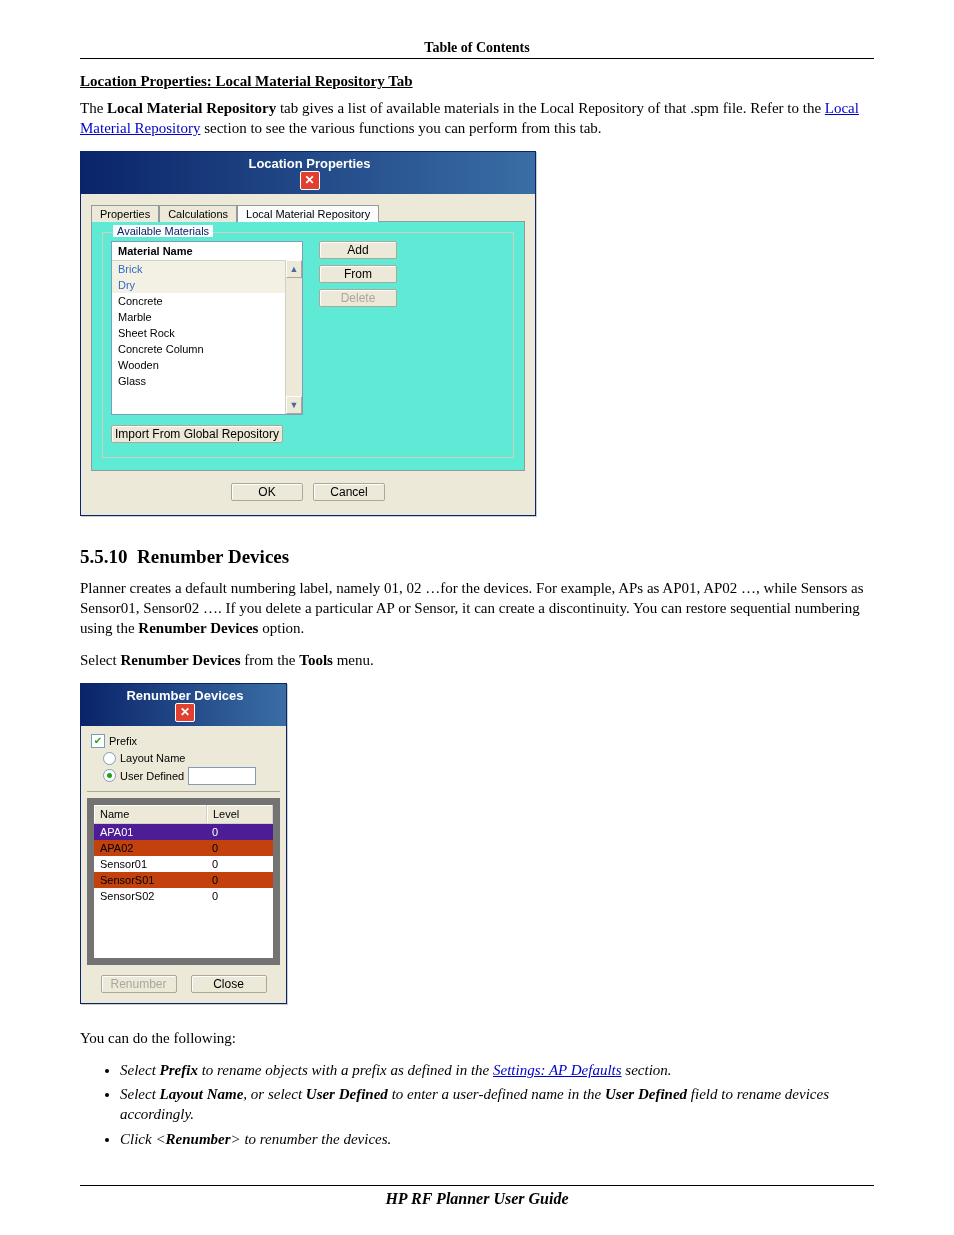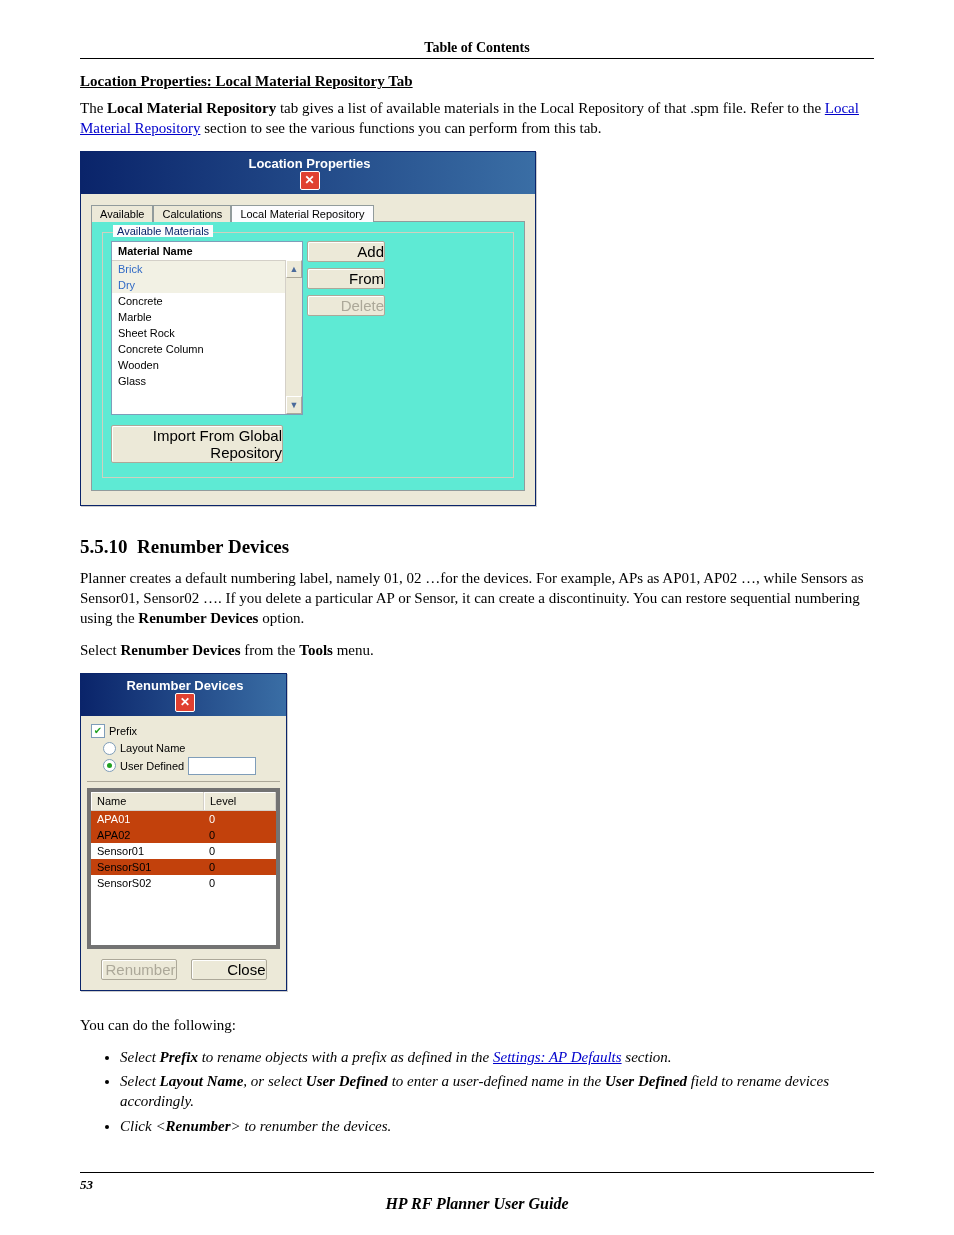--- a/index.html
+++ b/index.html
@@ -85,21 +85,21 @@
   }
   .fieldset-legend {
     position: absolute;
     top: -8px;
     left: 10px;
     background: #fcfcfe;
     color: #0a246a;
     padding: 0 4px;
     font-size: 11px;
   }
-  .mat-row { display: flex; gap: 4px; align-items: flex-start; }
+  .mat-row { display: flex; gap: 16px; align-items: flex-start; }
   .listbox {
     border: 1px solid #7f9db9;
     background: #fff;
     width: 190px;
     height: 172px;
     position: relative;
   }
   .list-header {
     font-weight: bold;
     border-bottom: 1px solid #d4d0c8;
@@ -122,23 +122,23 @@
     border-right-color: #aca899;
     border-bottom-color: #aca899;
     display: flex; align-items: center; justify-content: center;
     font-size: 9px; color: #4a6a9b;
   }
   .btn {
     border: 1px solid #aca899;
     background: #ece9d8;
     padding: 1px 0;
     width: 76px;
-    text-align: right;
+    text-align: center;
     margin-bottom: 6px;
-    font-size: 15px;
+    font-size: 12px;
     border-radius: 2px;
     box-shadow: inset 1px 1px 0 #fff;
   }
   .btn.disabled { color: #aca899; }
   .btn.wide { width: 170px; margin-top: 10px; }
   .dlg-buttons {
     display: flex; justify-content: center; gap: 10px; margin-top: 12px;
   }
   .dlg-buttons .btn { width: 70px; margin-bottom: 0; }
 
@@ -164,38 +164,38 @@
     width: 11px; height: 11px; border: 1px solid #7f9db9; border-radius: 50%;
     background: #fff; display: inline-flex; align-items: center; justify-content: center;
   }
   .radio .dot { width: 5px; height: 5px; background: #21a121; border-radius: 50%; }
   .textfield {
     border: 1px solid #7f9db9; background: #fff; height: 16px; width: 66px;
     display: inline-block; vertical-align: middle;
   }
   .hr { border-top: 1px solid #aca899; margin: 6px 0; }
   .dev-table {
-    border: 4px solid #737373;
+    border: 7px solid #737373;
     background: #fff;
   }
   .dev-header { display: flex; background: #ece9d8; }
   .dev-h {
     padding: 3px 6px;
     border-right: 1px solid #d4d0c8;
     border-bottom: 1px solid #d4d0c8;
     font-size: 11px;
     box-shadow: inset 1px 1px 0 #fff;
   }
   .dev-h.name { width: 100px; }
   .dev-h.level { flex: 1; }
   .dev-row { display: flex; }
   .dev-cell { padding: 2px 6px; font-size: 11px; }
   .dev-cell.name { width: 100px; }
   .dev-cell.level { flex: 1; }
-  .dev-row.sel { background: #c2410c; color: #fff; align-items: center; }
+  .dev-row.sel { background: #4c1d95; color: #fff; align-items: center; }
   .dev-row.even { background: #c2410c; justify-content: center; }
   .dev-spacer { height: 54px; }
   .renum-buttons { display: flex; justify-content: center; gap: 14px; margin: 10px 0 4px 0; }
   .renum-buttons .btn { width: 74px; margin-bottom: 0; }
 
   
   ul.proc { margin: 4px 0 30px 40px; padding: 0; }
   ul.proc li { margin-bottom: 4px; line-height: 1.35; font-style: italic; }
 
   .footer {
@@ -227,21 +227,21 @@
   <span>The </span><span class="bold">Local Material Repository</span><span> tab gives a list of available materials in the Local Repository of that .spm file. Refer to the </span><a class="link">Local Material Repository</a><span> section to see the various functions you can perform from this tab.</span>
 </div>
 
 <div class="dialog dlg-loc">
   <div class="titlebar">
     <span>Location Properties</span>
     <div class="close-btn">✕</div>
   </div>
   <div class="dlg-body">
     <div class="tabs">
-      <div class="tab">Available</div>
+      <div class="tab">Properties</div>
       <div class="tab">Calculations</div>
       <div class="tab active">Local Material Repository</div>
     </div>
     <div class="tab-panel">
       <div class="fieldset">
         <div class="fieldset-legend">Available Materials</div>
         <div class="mat-row">
           <div class="listbox">
             <div class="list-header">Material Name</div>
             <div class="list-item selected">Brick</div>
@@ -259,20 +259,24 @@
           </div>
           <div>
             <div class="btn">Add</div>
             <div class="btn">From</div>
             <div class="btn disabled">Delete</div>
           </div>
         </div>
         <div class="btn wide">Import From Global Repository</div>
       </div>
     </div>
+    <div class="dlg-buttons">
+      <div class="btn">OK</div>
+      <div class="btn">Cancel</div>
+    </div>
   </div>
 </div>
 
 <div class="numbered-heading">
   <span>5.5.10</span>&nbsp;&nbsp;<span>Renumber Devices</span>
 </div>
 
 <div class="body-text">
   <span>Planner creates a default numbering label, namely 01, 02 …for the devices. For example, APs as AP01, AP02 …, while Sensors as Sensor01, Sensor02 …. If you delete a particular AP or Sensor, it can create a discontinuity. You can restore sequential numbering using the </span><span class="bold">Renumber Devices</span><span> option.</span>
 </div>
@@ -343,15 +347,14 @@
   </li>
   <li>
     <span>Select </span><span class="bold">Layout Name</span><span>, or select </span><span class="bold">User Defined</span><span> to enter a user-defined name in the </span><span class="bold">User Defined</span><span> field to rename devices accordingly.</span>
   </li>
   <li>
     <span>Click &lt;</span><span class="bold">Renumber</span><span>&gt; to renumber the devices.</span>
   </li>
 </ul>
 
 <div class="footer">
-  <div class="pagenum">53</div>
   <div class="footer-title">HP RF Planner User Guide</div>
 </div>
 
 </body></html>

